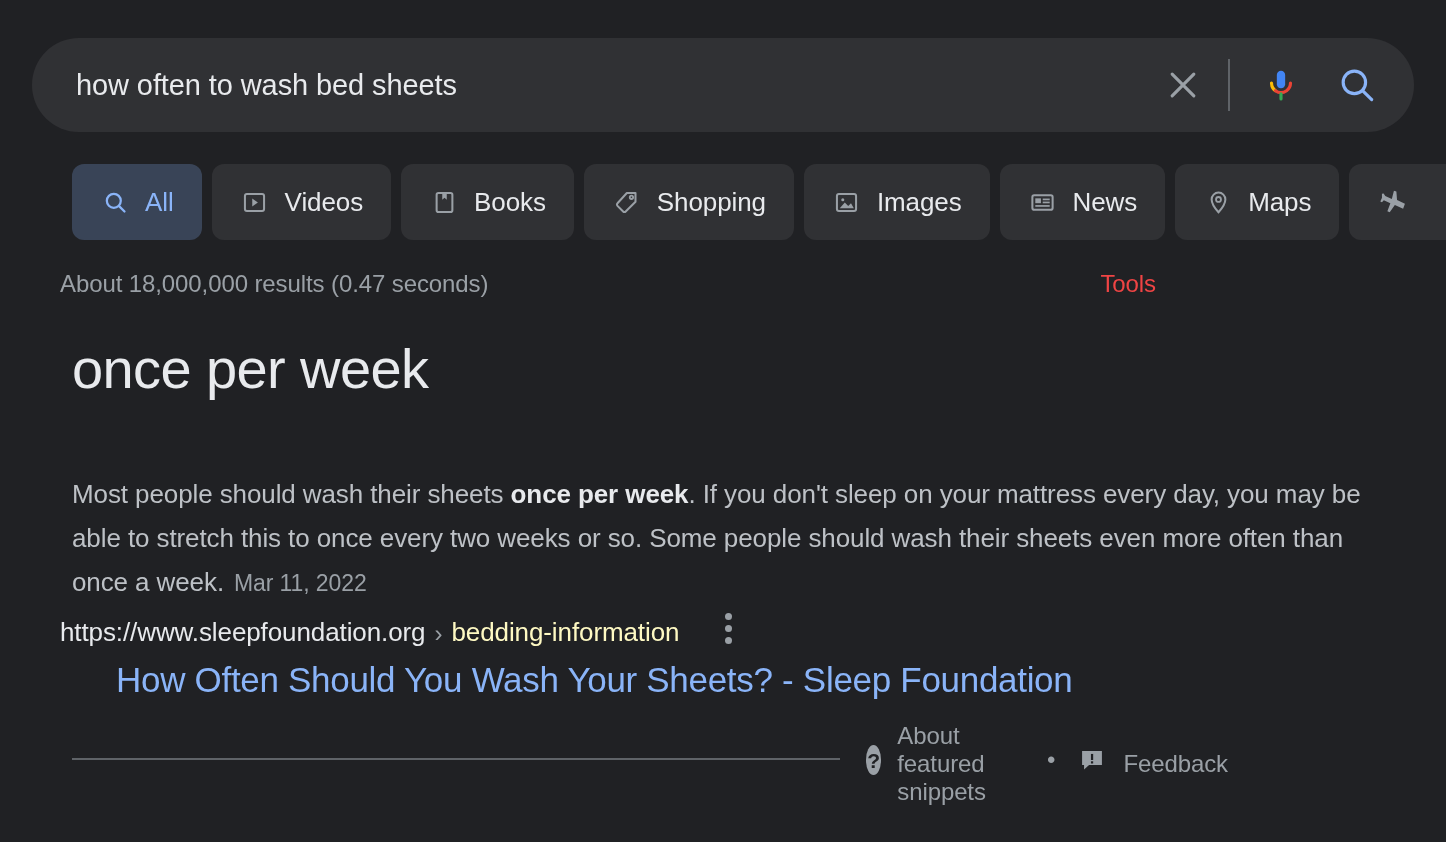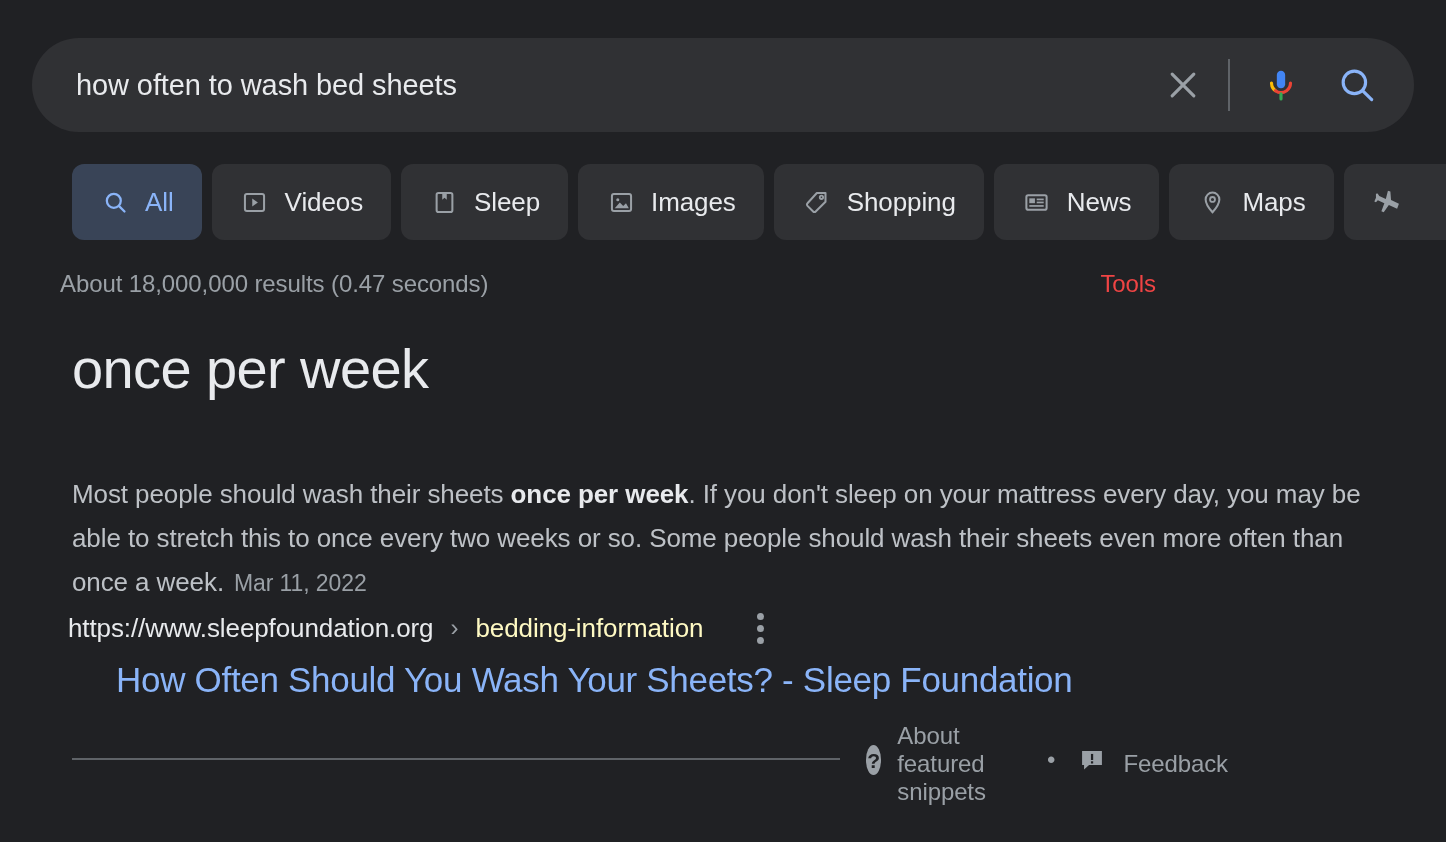--- a/index.html
+++ b/index.html
@@ -167,25 +167,25 @@
   .snippet-body b { color: #e8eaed; font-weight: bold; }
   .snippet-date {
     color: #9aa0a6;
     font-size: 23px;
     margin-left: 10px;
   }
 
   
   .result-url-row {
     position: absolute;
-    left: 68px;
+    left: 60px;
     top: 608px;
     display: flex;
-    align-items: center;
-    gap: 8px;
+    align-items: flex-end;
+    gap: 0;
   }
   .result-domain {
     font-size: 26px;
     color: #e8eaed;
     letter-spacing: -0.1px;
   }
   .result-sep {
     font-size: 24px;
     color: #9aa0a6;
     margin: 0 9px;
@@ -338,42 +338,42 @@
       <span class="tab-label">Videos</span>
     </div>
 
     <div class="tab">
       <span class="tab-icon">
         <svg width="27" height="27" viewBox="0 0 24 24">
           <rect x="5" y="3.5" width="14" height="17" rx="1.6" stroke="currentColor" stroke-width="1.8" fill="none"></rect>
           <path d="M10 3.5 h4 v6 l-2-1.7 -2 1.7 Z" fill="currentColor"></path>
         </svg>
       </span>
-      <span class="tab-label">Sleep</span>
+      <span class="tab-label">Books</span>
+    </div>
+
+    <div class="tab">
+      <span class="tab-icon">
+        <svg width="27" height="27" viewBox="0 0 24 24">
+          <path d="M12.3 3.6 H20 v7.7 L11.3 20 a1.6 1.6 0 0 1-2.3 0 L4 15 a1.6 1.6 0 0 1 0-2.3 Z" stroke="currentColor" stroke-width="1.8" fill="none" stroke-linejoin="round"></path>
+          <circle cx="16.4" cy="7.4" r="1.5" stroke="currentColor" stroke-width="1.6" fill="none"></circle>
+        </svg>
+      </span>
+      <span class="tab-label">Shopping</span>
     </div>
 
     <div class="tab">
       <span class="tab-icon">
         <svg width="27" height="27" viewBox="0 0 24 24">
           <rect x="3.5" y="4.5" width="17" height="15" rx="1.8" stroke="currentColor" stroke-width="1.8" fill="none"></rect>
           <circle cx="8.7" cy="9.5" r="1.35" fill="currentColor"></circle>
           <path d="M6 17 L10.5 12 L13.5 15 L16 12.6 L18.5 17 Z" fill="currentColor"></path>
         </svg>
       </span>
       <span class="tab-label">Images</span>
-    </div>
-
-    <div class="tab">
-      <span class="tab-icon">
-        <svg width="27" height="27" viewBox="0 0 24 24">
-          <path d="M12.3 3.6 H20 v7.7 L11.3 20 a1.6 1.6 0 0 1-2.3 0 L4 15 a1.6 1.6 0 0 1 0-2.3 Z" stroke="currentColor" stroke-width="1.8" fill="none" stroke-linejoin="round"></path>
-          <circle cx="16.4" cy="7.4" r="1.5" stroke="currentColor" stroke-width="1.6" fill="none"></circle>
-        </svg>
-      </span>
-      <span class="tab-label">Shopping</span>
     </div>
 
     <div class="tab">
       <span class="tab-icon">
         <svg width="27" height="27" viewBox="0 0 24 24">
           <rect x="3" y="5.5" width="18" height="13" rx="1.6" stroke="currentColor" stroke-width="1.8" fill="none"></rect>
           <rect x="5.6" y="8.3" width="5" height="4.3" fill="currentColor"></rect>
           <rect x="12.2" y="8.5" width="6.2" height="1.5" fill="currentColor"></rect>
           <rect x="12.2" y="11.2" width="6.2" height="1.5" fill="currentColor"></rect>
           <rect x="5.6" y="14.3" width="12.8" height="1.5" fill="currentColor"></rect>

